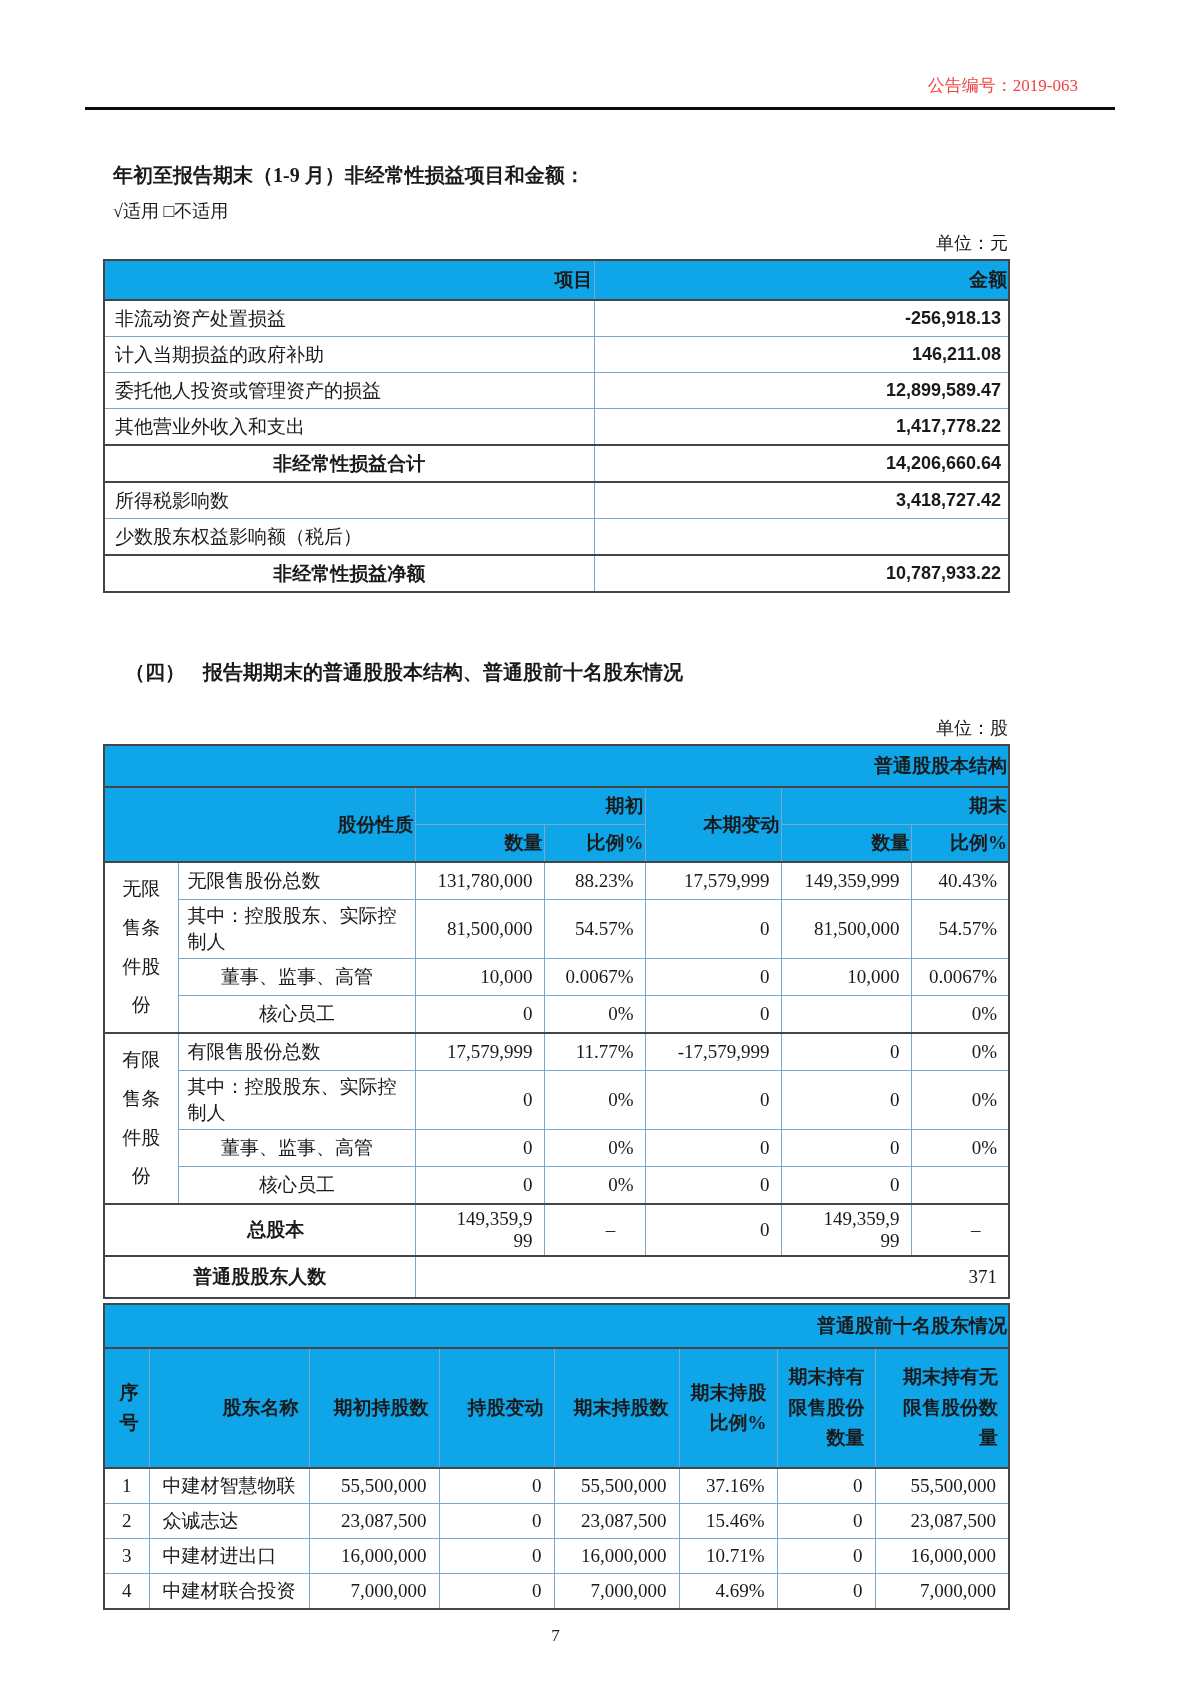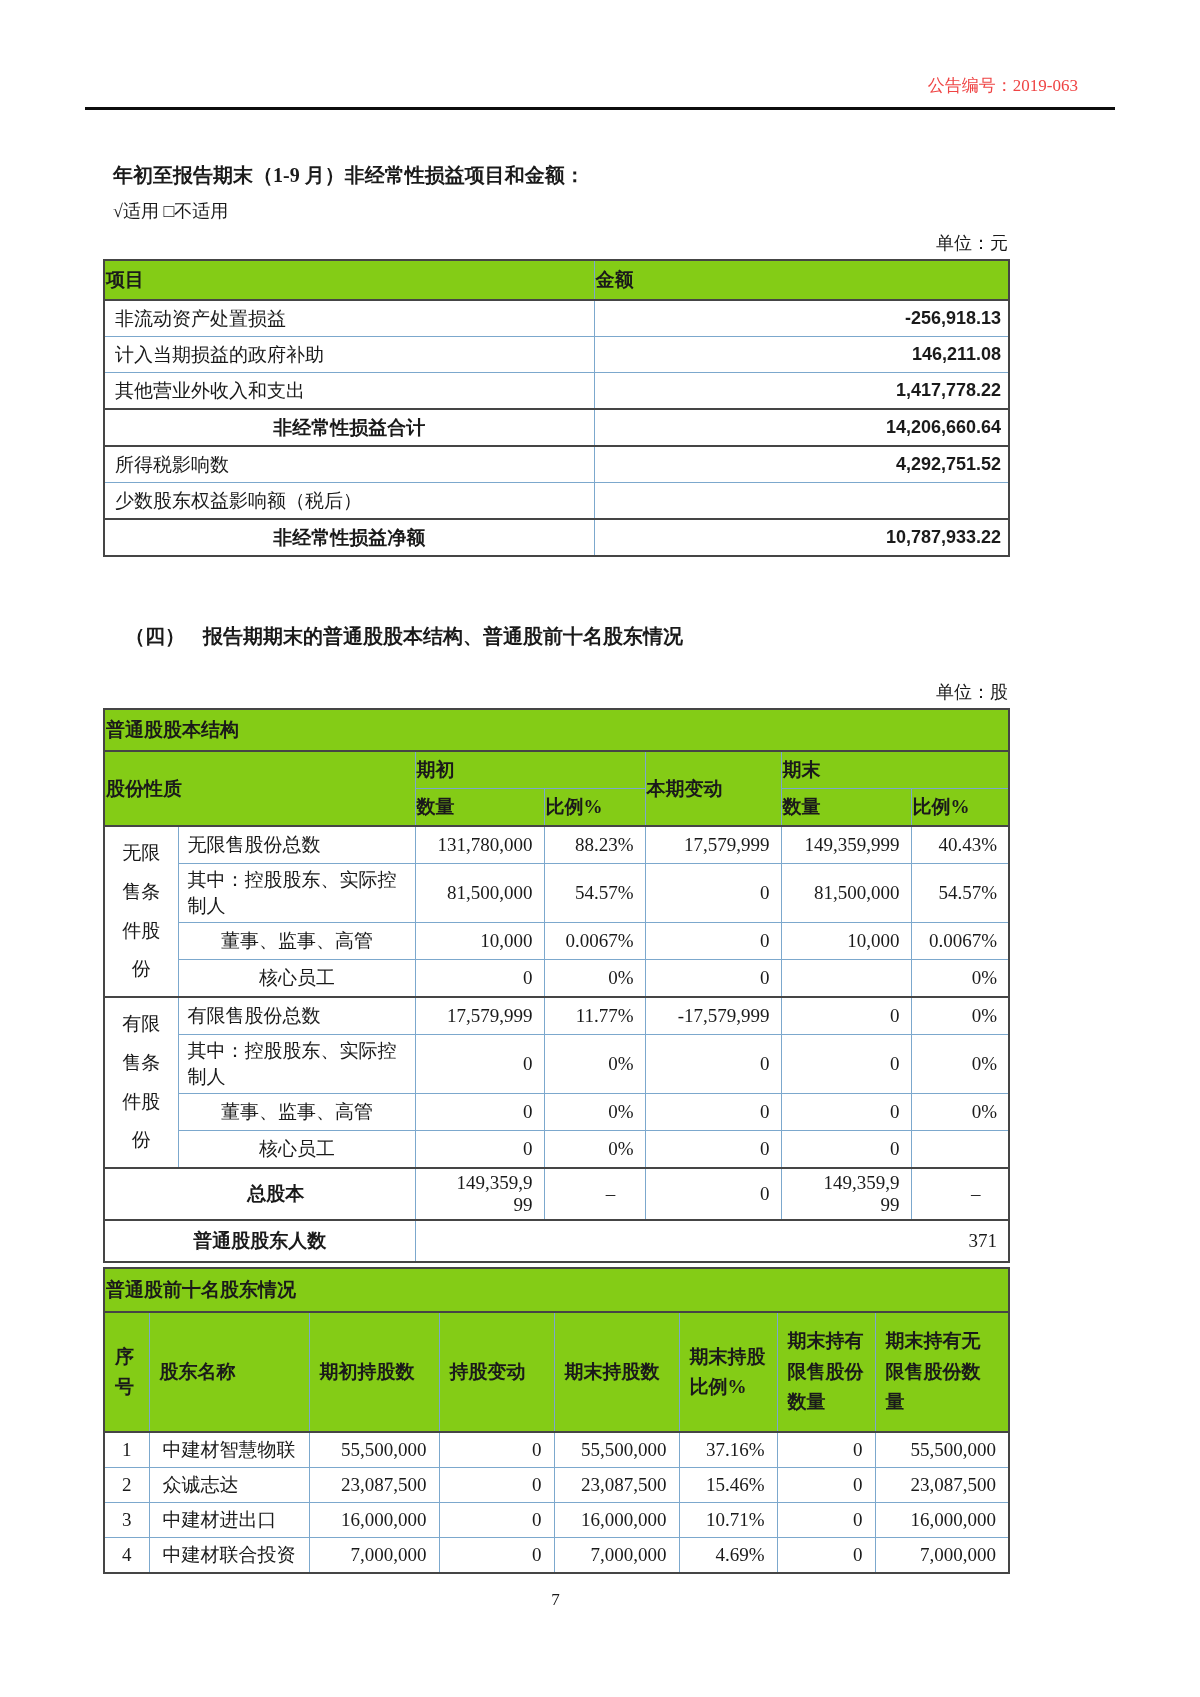--- a/index.html
+++ b/index.html
@@ -49,23 +49,23 @@
     margin-top: 4px;
     border: 2px solid #454545;
   }
   .t th, .t td {
     border: 1px solid #7ca8cd;
     font-size: 19px;
     vertical-align: middle;
     word-break: break-all;
   }
   .t thead th {
-    background: #84cc16;
+    background: #0ea5e9;
     font-weight: 700;
-    text-align: left;
+    text-align: right;
   }
 
   
   .t1 thead th { height: 36px; border-bottom: 2px solid #454545; }
   .t1 td { height: 31px; padding: 2px 10px; }
   .t1 td.lbl { text-align: left; }
   .t1 td.amt {
     text-align: right;
     padding-right: 7px;
     font-family: "Liberation Sans", "DejaVu Sans", sans-serif;
@@ -149,30 +149,34 @@
       <tbody>
         <tr>
           <td class="lbl">非流动资产处置损益</td>
           <td class="amt">-256,918.13</td>
         </tr>
         <tr>
           <td class="lbl">计入当期损益的政府补助</td>
           <td class="amt">146,211.08</td>
         </tr>
         <tr>
+          <td class="lbl">委托他人投资或管理资产的损益</td>
+          <td class="amt">12,899,589.47</td>
+        </tr>
+        <tr>
           <td class="lbl">其他营业外收入和支出</td>
           <td class="amt">1,417,778.22</td>
         </tr>
         <tr class="total">
           <td class="lbl">非经常性损益合计</td>
           <td class="amt">14,206,660.64</td>
         </tr>
         <tr>
           <td class="lbl">所得税影响数</td>
-          <td class="amt">4,292,751.52</td>
+          <td class="amt">3,418,727.42</td>
         </tr>
         <tr>
           <td class="lbl">少数股东权益影响额（税后）</td>
           <td class="amt"></td>
         </tr>
         <tr class="total">
           <td class="lbl">非经常性损益净额</td>
           <td class="amt">10,787,933.22</td>
         </tr>
       </tbody>

